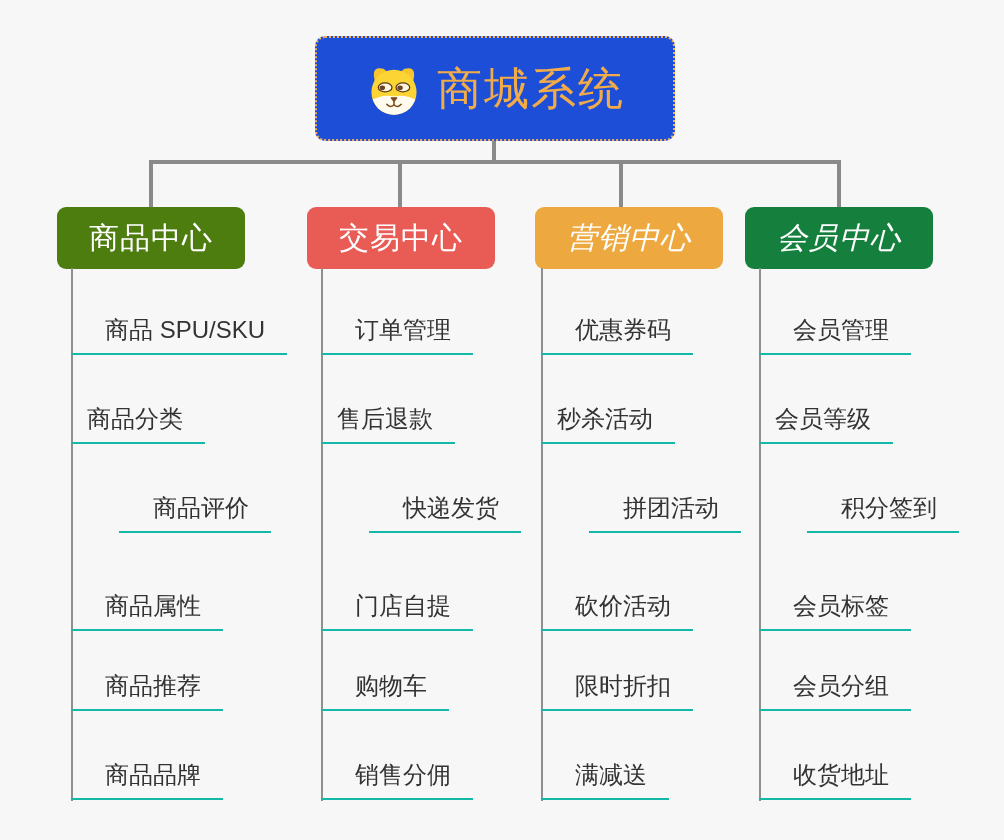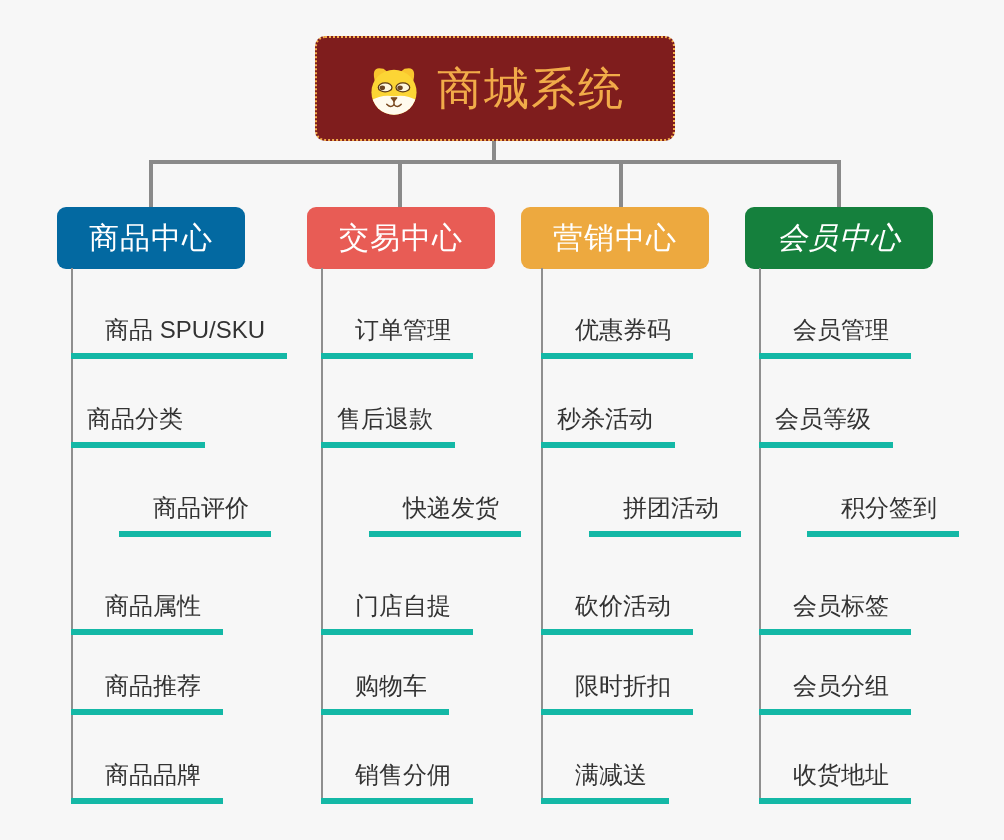--- a/index.html
+++ b/index.html
@@ -19,21 +19,21 @@
   .drop     { top: 162px; width: 4px; height: 45px; }
   .drop-1 { left: 149px; }
   .drop-2 { left: 398px; }
   .drop-3 { left: 619px; }
   .drop-4 { left: 837px; }
 
   
   .root-node {
     position: absolute; left: 315px; top: 36px;
     width: 360px; height: 105px; box-sizing: border-box;
-    background: #7f1d1d;
+    background: #1d4ed8;
     border: 2px dotted #f4ae4b;
     border-radius: 10px;
     display: flex; align-items: center; justify-content: center;
     gap: 14px;
     cursor: default;
   }
   .root-label {
     font-size: 45px;
     letter-spacing: 2px;
     color: #f1ab49;
@@ -44,36 +44,36 @@
   .branch-head {
     position: absolute; top: 207px;
     width: 188px; height: 62px; box-sizing: border-box;
     border-radius: 9px;
     display: flex; align-items: center; justify-content: center;
     color: #ffffff; font-size: 30px;
     letter-spacing: 1px;
   }
   .head-1 { left: 57px;  }
   .head-2 { left: 307px; }
-  .head-3 { left: 521px; }
+  .head-3 { left: 535px; font-style: italic; }
   .head-4 { left: 745px; }
 
   
   .spine { position: absolute; top: 268px; width: 2px; height: 533px; background: #8f8f8f; }
   .spine-1 { left: 71px;  }
   .spine-2 { left: 321px; }
   .spine-3 { left: 541px; }
   .spine-4 { left: 759px; }
 
   
   .child {
     position: absolute;
     font-size: 24px; line-height: 28px; color: #333333;
     padding: 0 22px 9px 34px;
-    border-bottom: 6px solid #14b8a6;
+    border-bottom: 2px solid #14b8a6;
     white-space: nowrap;
   }
   .ccol-1 { left: 71px;  }
   .ccol-2 { left: 321px; }
   .ccol-3 { left: 541px; }
   .ccol-4 { left: 759px; }
   .row-1 { top: 316px; }
   .row-2 { top: 405px; padding-left: 16px; }
   .row-3 { top: 494px; margin-left: 48px; }
   .row-4 { top: 592px; }
@@ -111,21 +111,21 @@
         <ellipse cx="21.5" cy="32.5" rx="3.4" ry="3" fill="#6b4423"></ellipse>
         <ellipse cx="43.5" cy="32.5" rx="3.4" ry="3" fill="#6b4423"></ellipse>
         <path d="M32.5 45 L39.5 45 L36 49.5 Z" fill="#7a4a21" stroke="#7a4a21" stroke-width="1.5" stroke-linejoin="round"></path>
         <path d="M36 49.5 L36 53.5" stroke="#7a4a21" stroke-width="1.8" stroke-linecap="round" fill="none"></path>
         <path d="M27 53 Q31.5 58 36 53.5 Q40.5 58 45 53" stroke="#7a4a21" stroke-width="1.8" stroke-linecap="round" fill="none"></path>
       </svg>
     </span>
     <span class="root-label">商城系统</span>
   </div>
 
-  <div class="branch-head head-1" style="background-color: #0369a1;">
+  <div class="branch-head head-1" style="background-color: #4d7c0f;">
     <span>商品中心</span>
   </div>
   <div class="spine spine-1"></div>
   <div class="child ccol-1 row-1">商品 SPU/SKU</div>
   <div class="child ccol-1 row-2">商品分类</div>
   <div class="child ccol-1 row-3">商品评价</div>
   <div class="child ccol-1 row-4">商品属性</div>
   <div class="child ccol-1 row-5">商品推荐</div>
   <div class="child ccol-1 row-6">商品品牌</div>
 

